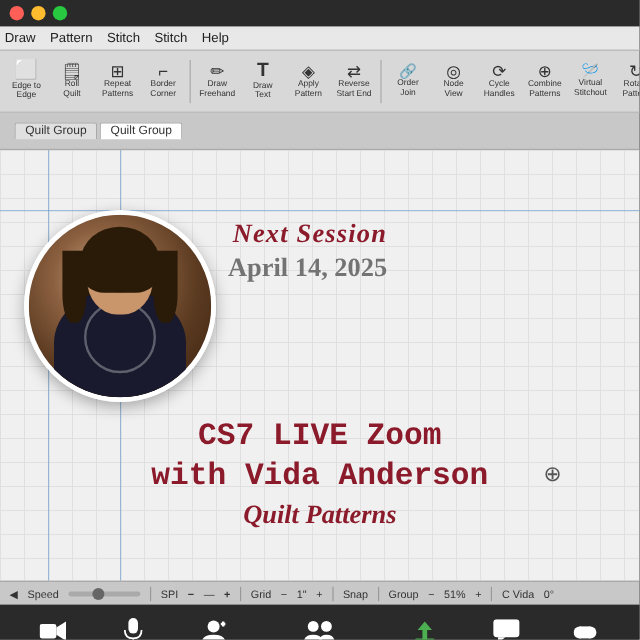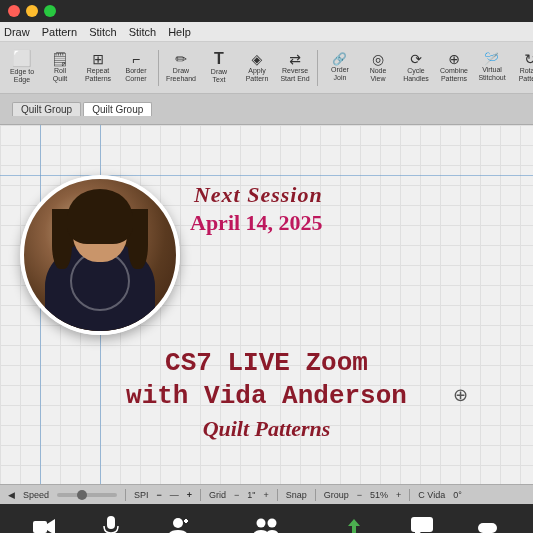--- a/index.html
+++ b/index.html
@@ -239,21 +239,21 @@
       font-style: italic;
       font-weight: bold;
       letter-spacing: 1px;
       text-align: right;
       line-height: 1.2;
       margin-bottom: 2px;
     }
     .session-date {
       font-family: 'Georgia', serif;
       font-size: 22px;
-      color: #be185d;
+      color: #737373;
       font-weight: bold;
       text-align: left;
       margin-bottom: 12px;
     }
     .main-title {
       font-family: Liberation Mono, monospace;
       font-size: 26px;
       font-weight: bold;
       color: #8b1a2a;
       text-align: center;

